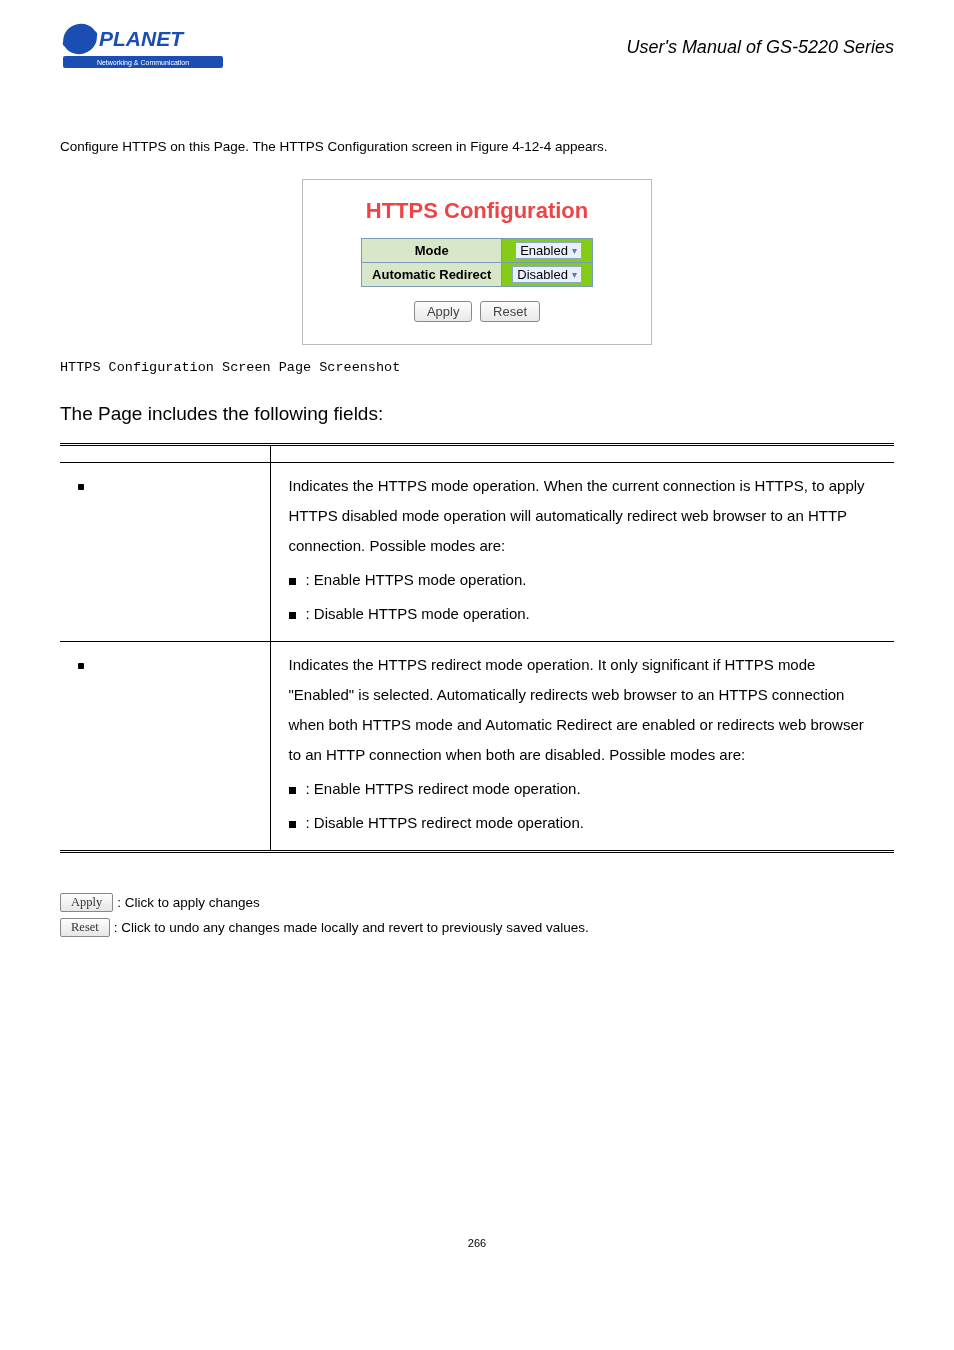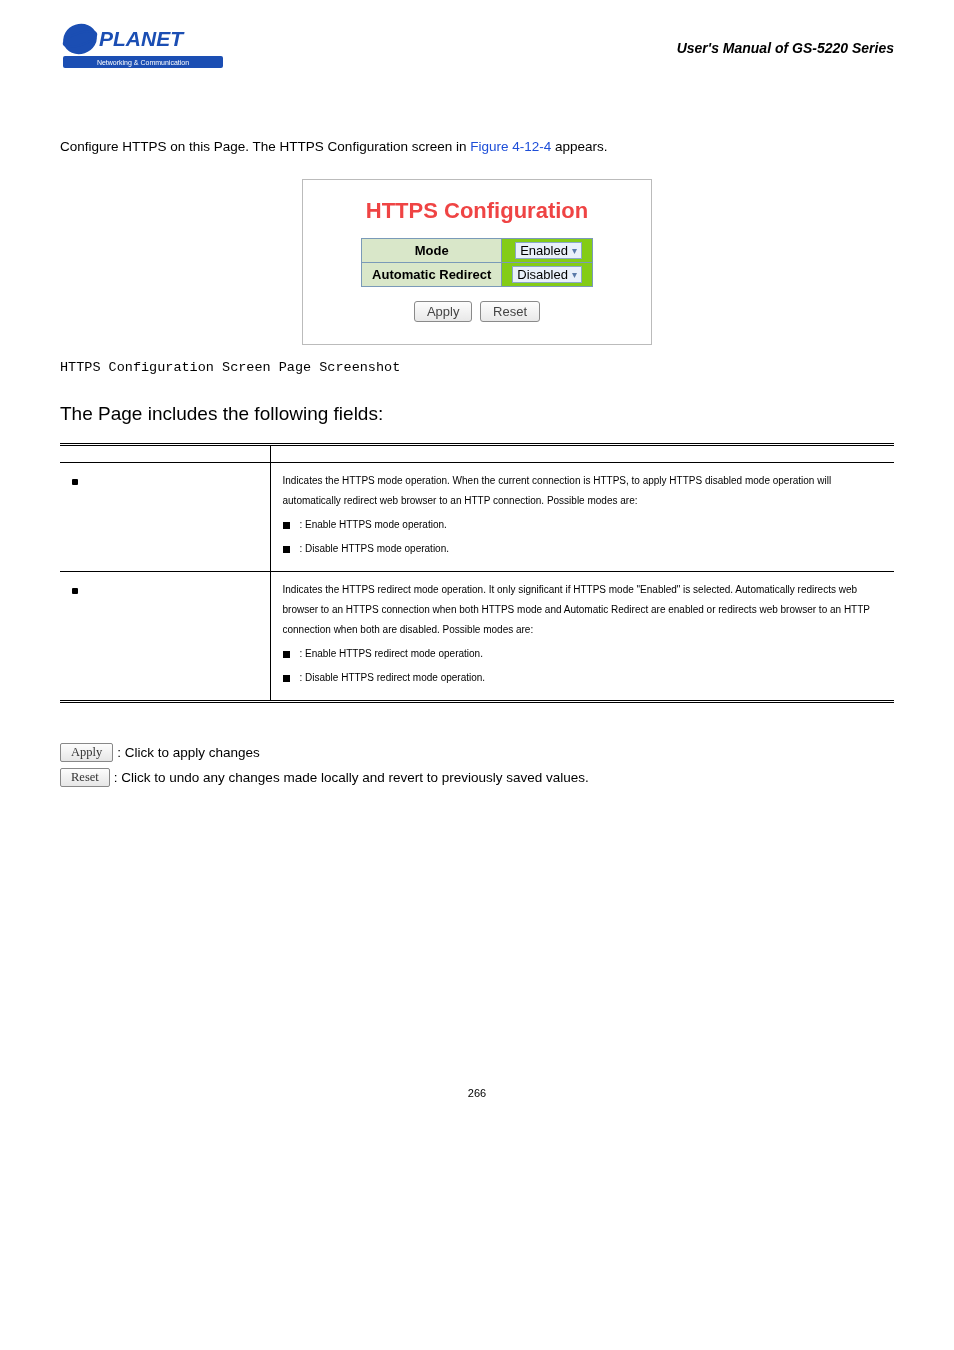--- a/index.html
+++ b/index.html
@@ -17,31 +17,31 @@
     justify-content: space-between;
     align-items: center;
     margin-bottom: 60px;
   }
   .logo {
     width: 170px;
     height: 55px;
   }
   .logo svg { width: 100%; height: 100%; }
   .header-title {
-    font-weight: bold;
+    font-weight: normal;
     font-style: italic;
-    font-size: 14px;
+    font-size: 18px;
     text-align: right;
   }
   .intro-line {
     font-size: 13.5px;
     margin-bottom: 20px;
     line-height: 1.8;
   }
-  .blue-link { color: #1d4ed8; text-align: right; }
+  .blue-link { color: #000000; text-align: right; }
   .config-box {
     width: 350px;
     margin: 0 auto 15px auto;
     border: 1px solid #bbb;
     padding: 18px 22px 22px 22px;
     text-align: center;
   }
   .config-title {
     font-family: Arial, sans-serif;
     font-size: 22px;
@@ -106,22 +106,22 @@
     border-collapse: collapse;
     margin: 0 auto 40px auto;
   }
   .fields-table th {
     text-align: left;
     font-size: 13px;
     padding: 8px 10px;
   }
   .fields-table td {
     vertical-align: top;
-    padding: 8px 12px;
-    font-size: 10px;
+    padding: 8px 18px;
+    font-size: 15px;
     line-height: 2.0;
   }
   .fields-table .obj-col { width: 210px; }
   .top-border { border-top: 3px double #000; }
   .mid-border { border-top: 1px solid #000; }
   .bot-border { border-bottom: 3px double #000; }
   .bullet-dot {
     display: inline-block;
     width: 6px; height: 6px;
     background: #000;

